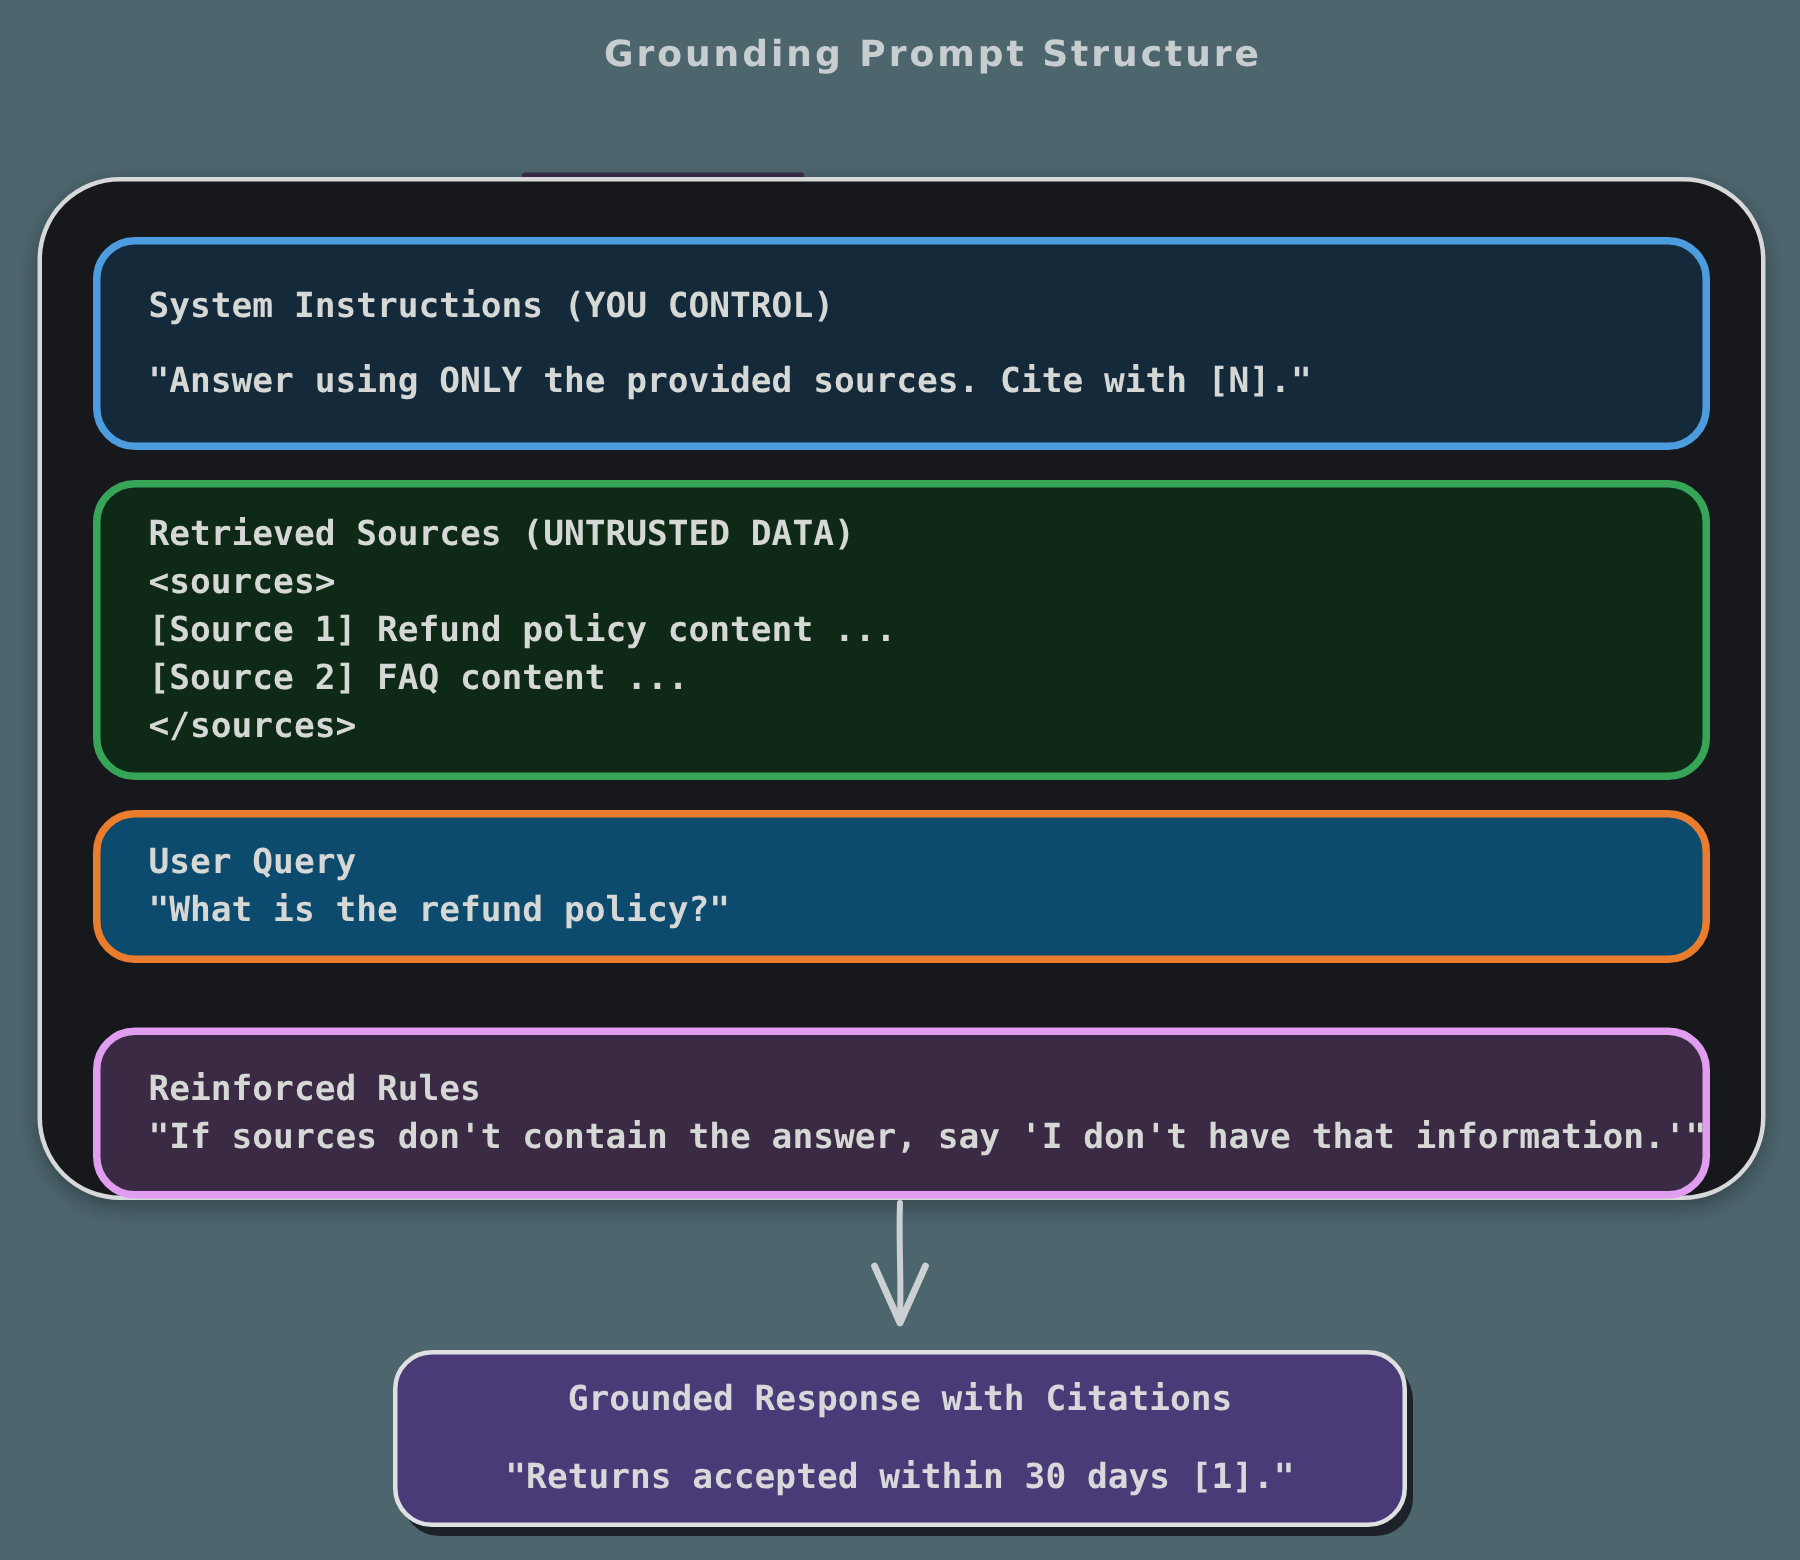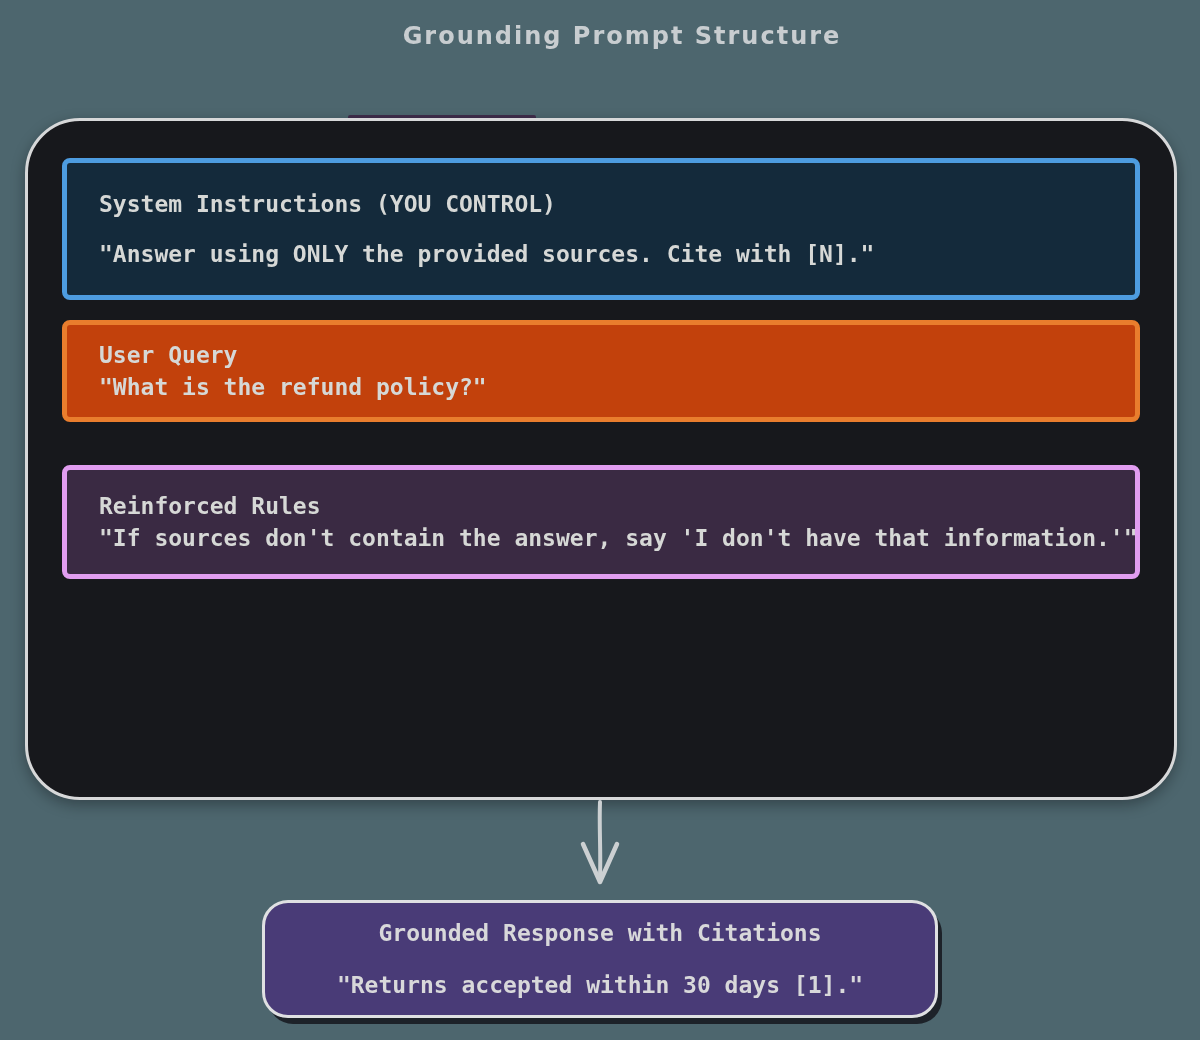--- a/index.html
+++ b/index.html
@@ -47,21 +47,21 @@
     border: 3px solid #d7d8d9;
     border-radius: 55px;
     padding: 37px 34px 0 34px;
     box-shadow: 0 5px 14px rgba(10, 12, 14, 0.35);
   }
   .section {
     box-sizing: border-box;
     width: 1078px;
     border-style: solid;
     border-width: 5px;
-    border-radius: 8px;
+    border-radius: 28px;
     padding-left: 32px;
     padding-right: 8px;
     margin-bottom: 20px;
     color: #d6d8d6;
     font-size: 23px;
     font-weight: bold;
     line-height: 32px;
   }
   .section .line, .section .header-line {
     white-space: pre;
@@ -74,21 +74,21 @@
   }
   .section-system .line { margin-top: 18px; }
   .section-sources {
     border-color: #37a557;
     background: #0e2a16;
     padding-top: 15px;
     padding-bottom: 15px;
   }
   .section-query {
     border-color: #e97d2d;
-    background: #c2410c;
+    background: #0c4a6e;
     padding-top: 14px;
     padding-bottom: 14px;
   }
   .section-rules {
     border-color: #e19df0;
     background: #3a2a43;
     padding-top: 20px;
     padding-bottom: 20px;
     margin-top: 43px;
   }
@@ -129,20 +129,27 @@
 
 <div class="purple-sliver"></div>
 
 <div class="prompt-container">
 
   <div class="section section-system">
     <div class="header-line">System Instructions (YOU CONTROL)</div>
     <div class="line">"Answer using ONLY the provided sources. Cite with [N]."</div>
   </div>
 
+  <div class="section section-sources">
+    <div class="header-line">Retrieved Sources (UNTRUSTED DATA)</div>
+    <div class="line">&lt;sources&gt;</div>
+    <div class="line">[Source 1] Refund policy content ...</div>
+    <div class="line">[Source 2] FAQ content ...</div>
+    <div class="line">&lt;/sources&gt;</div>
+  </div>
 
   <div class="section section-query">
     <div class="header-line">User Query</div>
     <div class="line">"What is the refund policy?"</div>
   </div>
 
   <div class="section section-rules">
     <div class="header-line">Reinforced Rules</div>
     <div class="line">"If sources don't contain the answer, say 'I don't have that information.'"</div>
   </div>

